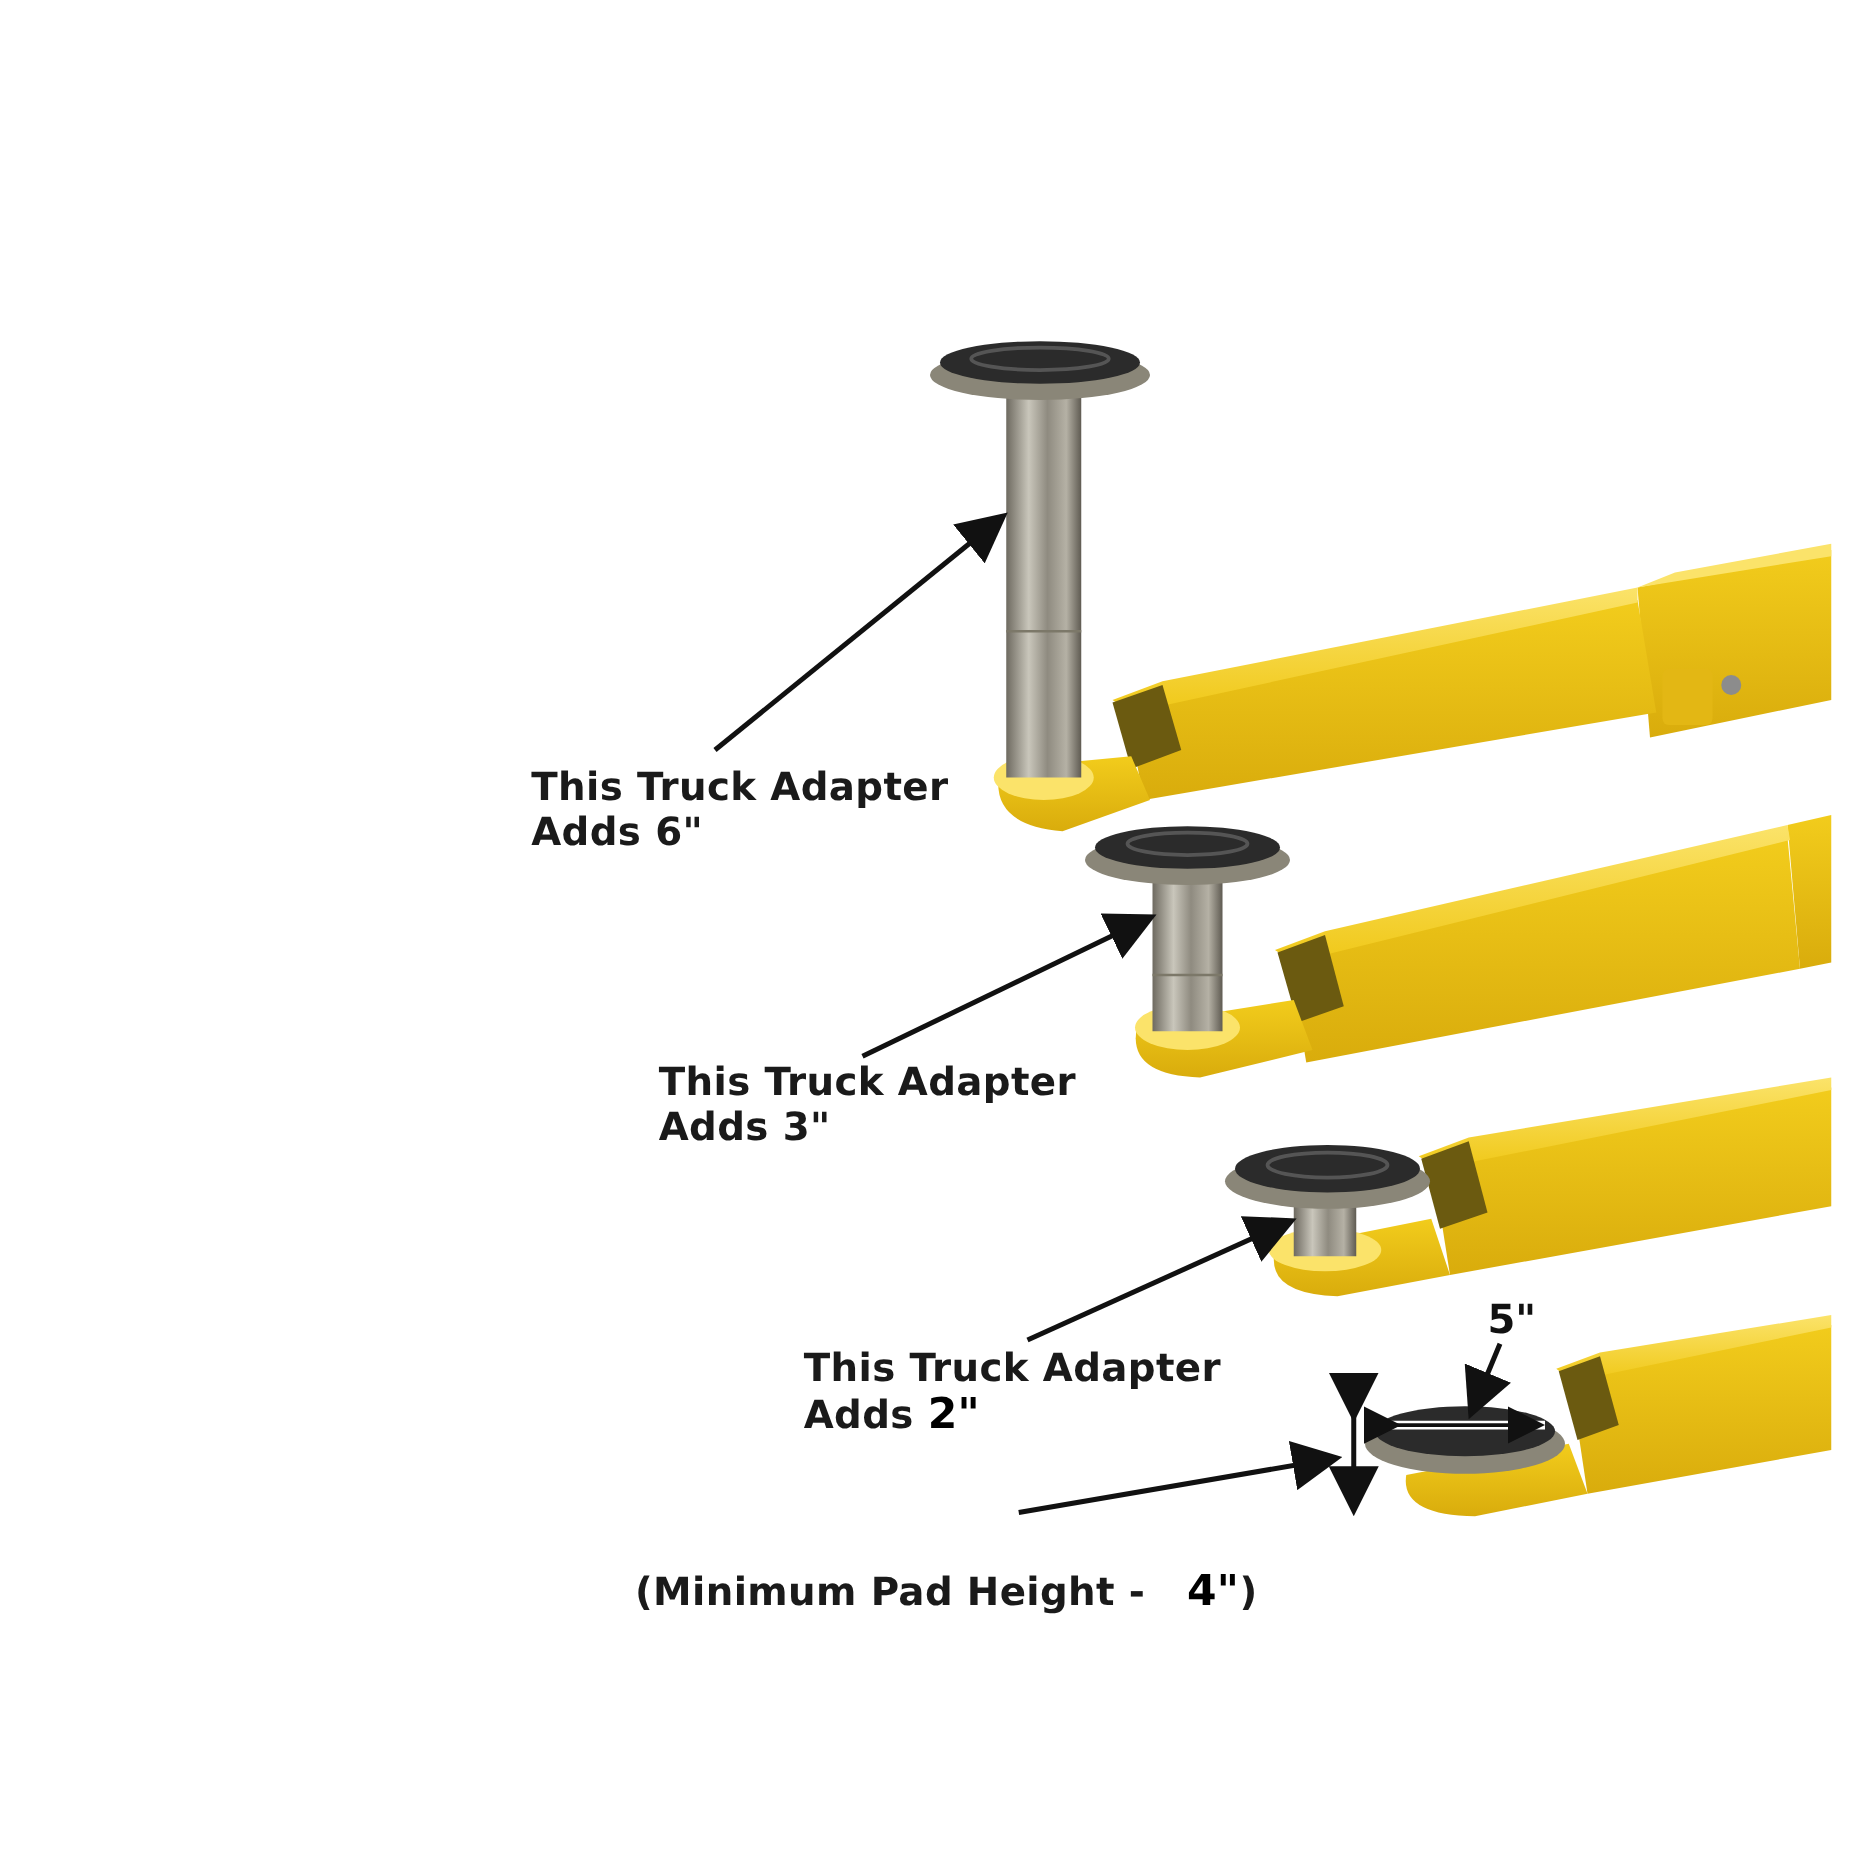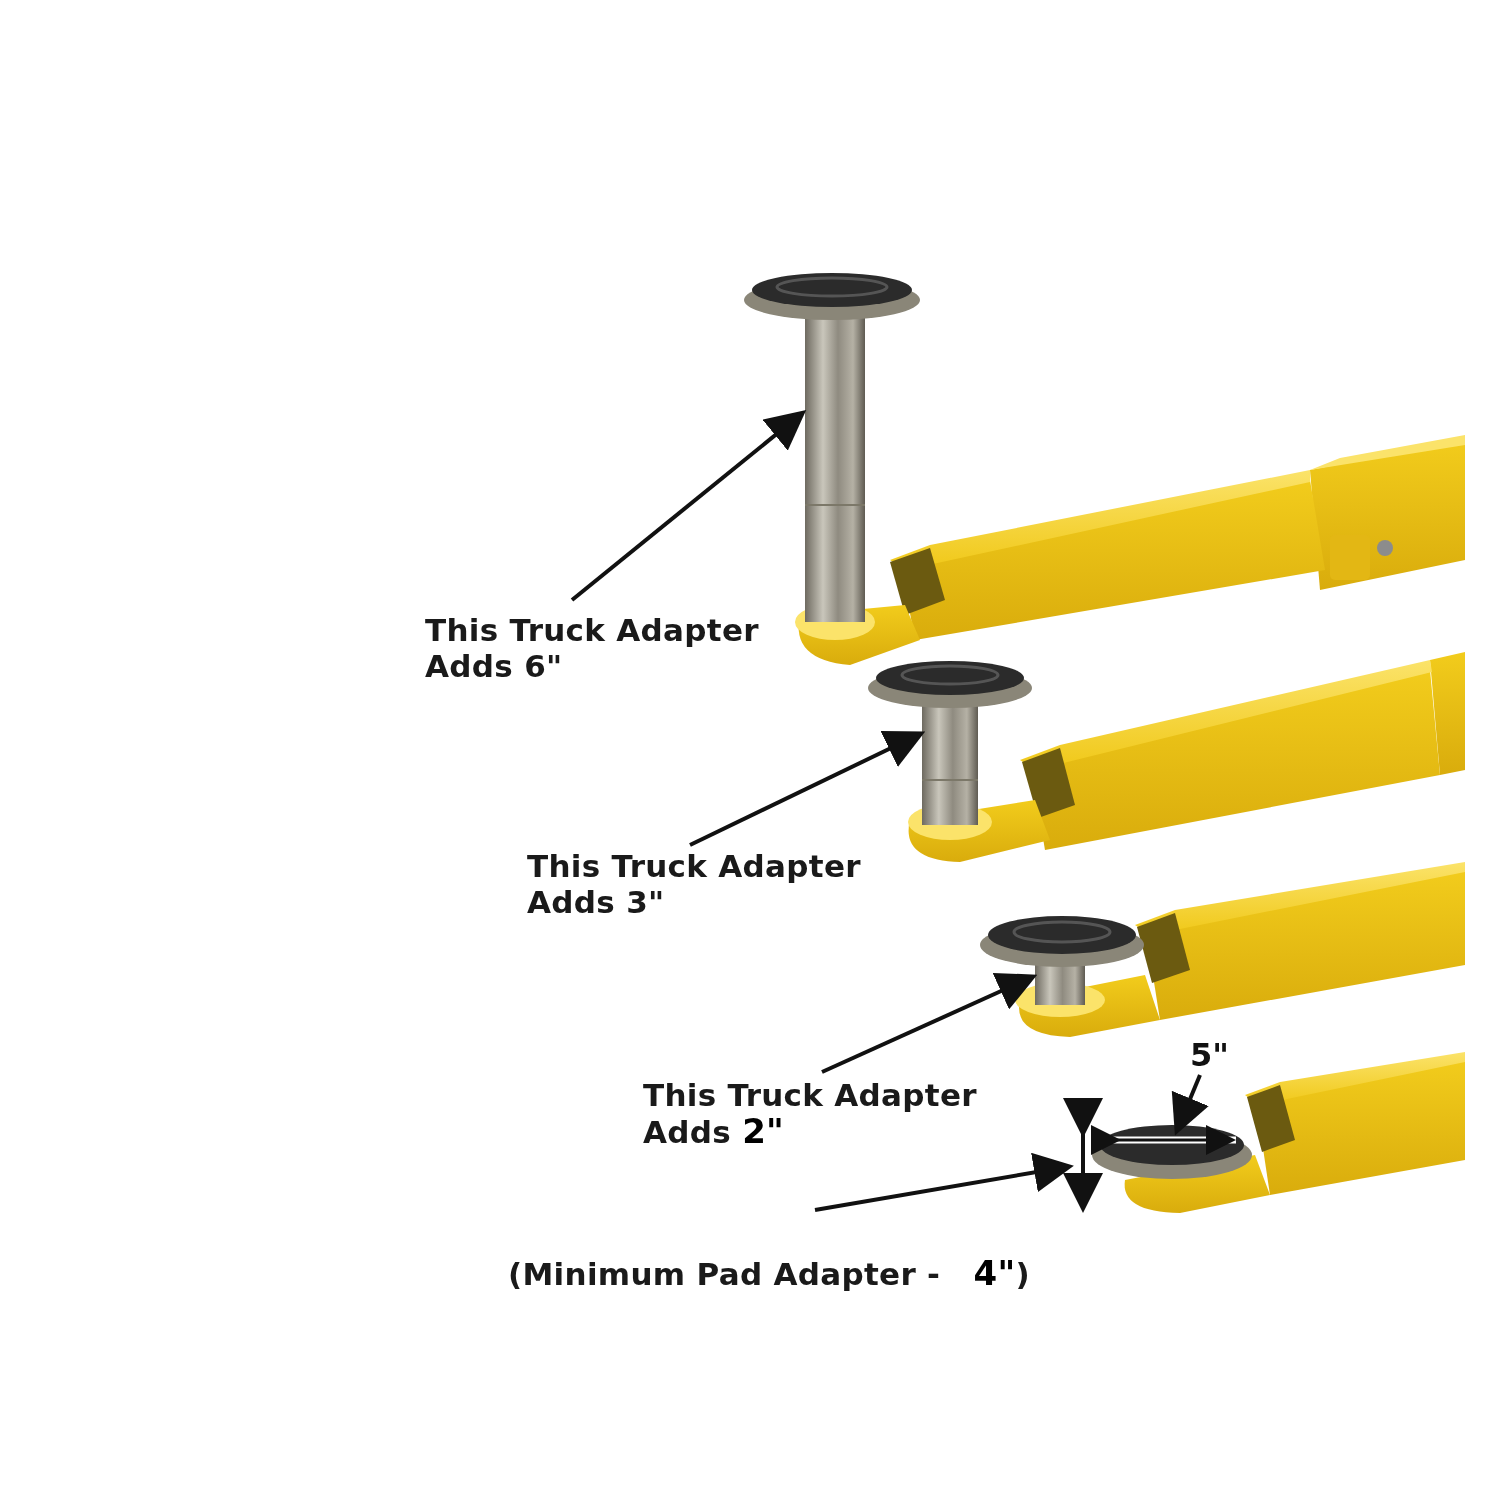--- a/index.html
+++ b/index.html
@@ -128,17 +128,17 @@
     <div>This Truck Adapter</div>
     <div><span>Adds </span><span>3"</span></div>
   </div>
 
   <div class="label" style="left:643px; top:1077px;">
     <div>This Truck Adapter</div>
     <div><span>Adds </span><span class="big">2"</span></div>
   </div>
 
   <div class="label" style="left:508px; top:1183px; white-space:pre;">
-    <div><span>(Minimum Pad Adapter -   </span><span class="big">4"</span><span>)</span></div>
+    <div><span>(Minimum Pad Height -   </span><span class="big">4"</span><span>)</span></div>
   </div>
 
   <div class="dim" style="left:1190px; top:1036px;">5"</div>
 </div>
 
 </body></html>

